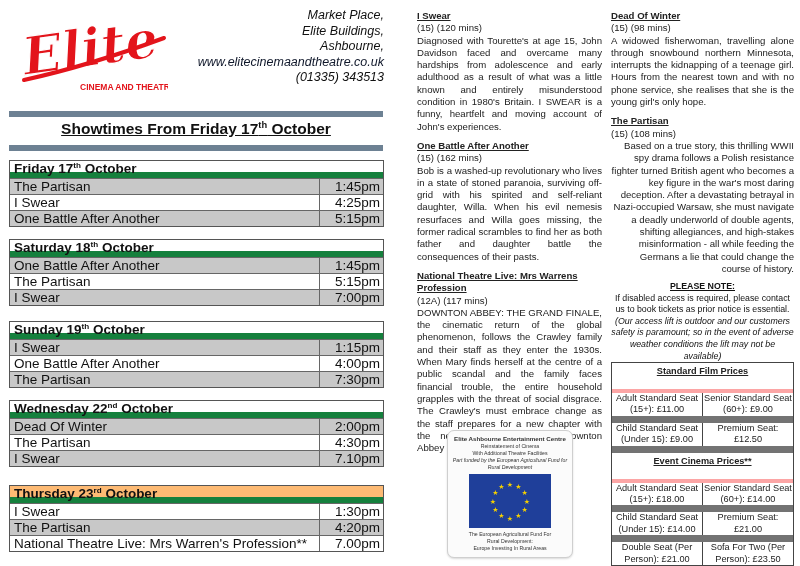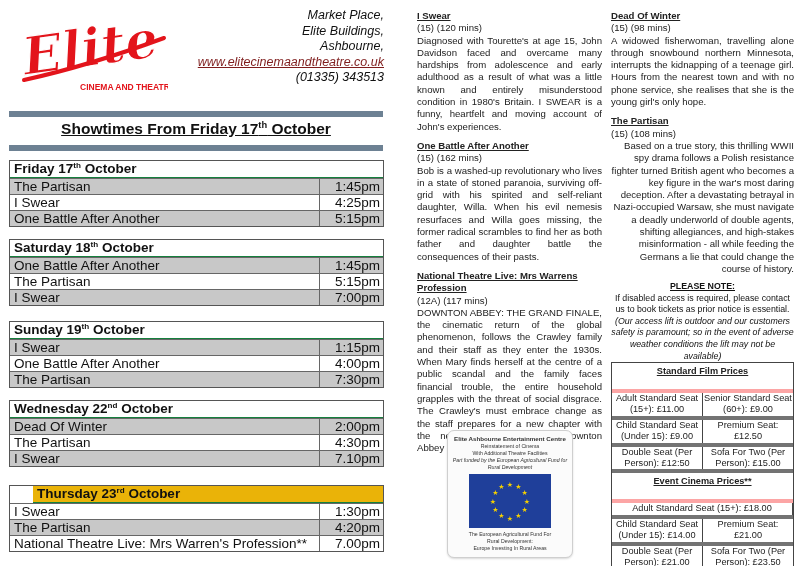--- a/index.html
+++ b/index.html
@@ -2,31 +2,31 @@
 <html><head>
 <meta charset="utf-8">
 <style>
   * { box-sizing: border-box; margin: 0; padding: 0; }
   html, body { width: 800px; height: 566px; background: #ffffff; overflow: hidden; }
   body { position: relative; font-family: "Liberation Sans", sans-serif; color: #111; }
 
   
   .logo { position: absolute; left: 18px; top: 8px; width: 150px; height: 88px; }
   .address { position: absolute; right: 416px; top: 8px; text-align: right; font-style: italic; font-size: 12.5px; line-height: 15.5px; color: #111; }
-  .address a { color: #7f1d1d; text-decoration: underline; }
+  .address a { color: #0f172a; }
 
   .rule { position: absolute; left: 9px; width: 374px; height: 6px; background: #6d8193; }
   .rule.r1 { top: 111px; }
   .rule.r2 { top: 145px; }
   .show-title { position: absolute; left: 9px; width: 374px; top: 120px; text-align: center; font-weight: bold; font-size: 15.5px; text-decoration: underline; color: #111; }
   sup { font-size: 0.6em; vertical-align: super; line-height: 0; }
 
   .day { position: absolute; left: 9px; width: 375px; border: 1px solid #555; border-collapse: collapse; font-size: 13.5px; }
-  .day .hdr { height: 17px; line-height: 16px; padding-left: 4px; font-weight: bold; border-bottom: 1px solid #15803d; background: #fff; }
-  .day .hdr.grey { background: #eab308; margin-left: 23px; }
+  .day .hdr { height: 17px; line-height: 16px; padding-left: 4px; font-weight: bold; border-bottom: 6px solid #15803d; background: #fff; }
+  .day .hdr.grey { background: #fdba74; }
   .day .row { display: flex; height: 16px; line-height: 15.5px; border-top: 1px solid #666; }
   .day .row:first-of-type { border-top: none; }
   .day .row.grey { background: #c8c8c8; }
   .day .row .film { flex: 1; padding-left: 4px; border-right: 1px solid #666; white-space: nowrap; }
   .day .row .time { width: 63px; text-align: right; padding-right: 3px; }
 
   
   .col { position: absolute; font-family: "Liberation Sans", sans-serif; font-size: 9.6px; line-height: 12.3px; color: #222; }
   .col.mid { left: 417px; top: 10px; width: 185px; }
   .col.right { left: 611px; top: 10px; width: 183px; }
@@ -36,21 +36,21 @@
   .col.right .film-desc.partisan { text-align: right; }
 
   .note { position: absolute; left: 611px; top: 281px; width: 183px; text-align: center; font-size: 8.8px; line-height: 11.6px; color: #111; }
   .note .note-title { font-weight: bold; text-decoration: underline; }
   .note .note-bold { font-weight: normal; }
   .note .note-italic { font-style: italic; }
 
   .prices { position: absolute; left: 611px; top: 362px; width: 183px; border: 1px solid #444; font-size: 9.2px; line-height: 11.4px; color: #222; }
   .prices .ph { height: 30px; padding-top: 3px; text-align: center; font-weight: bold; text-decoration: underline; border-bottom: 4px solid #fca5a5; }
   .prices .ph.ev { height: 30px; }
-  .prices .pr { display: flex; border-bottom: 4px solid #737373; }
+  .prices .pr { display: flex; border-bottom: 7px solid #737373; }
   .prices .pr:last-child { border-bottom: none; }
   .prices .pc { flex: 1; text-align: center; padding: 0 1px; }
   .prices .pc:first-child { border-right: 1px solid #444; }
 
   
   .eu-badge { position: absolute; left: 447px; top: 430px; width: 126px; height: 128px; border: 1px solid #cfcfcf; border-radius: 7px; background: #fbfbfb; box-shadow: 0 1px 2px rgba(0,0,0,0.15); text-align: center; font-size: 5.2px; line-height: 7px; color: #333; padding-top: 4px; }
   .eu-badge .eu-title { font-size: 6.2px; font-weight: bold; line-height: 8px; }
   .eu-badge .eu-italic { font-style: italic; }
   .eu-flag { width: 82px; height: 54px; margin: 3px auto 3px; background: #1f3f9a; position: relative; }
   .eu-flag svg { position: absolute; left: 0; top: 0; }
@@ -225,27 +225,24 @@
 <div class="prices">
   <div class="ph">Standard Film Prices</div>
   <div class="pr">
     <div class="pc">Adult Standard Seat (15+): £11.00</div>
     <div class="pc">Senior Standard Seat (60+): £9.00</div>
   </div>
   <div class="pr">
     <div class="pc">Child Standard Seat (Under 15): £9.00</div>
     <div class="pc">Premium Seat: £12.50</div>
   </div>
-  <div class="pr">
-    <div class="pc">Double Seat (Per Person): £12:50</div>
-    <div class="pc">Sofa For Two (Per Person): £15.00</div>
-  </div>
   <div class="ph ev">Event Cinema Prices**</div>
   <div class="pr">
     <div class="pc">Adult Standard Seat (15+): £18.00</div>
+    <div class="pc">Senior Standard Seat (60+): £14.00</div>
   </div>
   <div class="pr">
     <div class="pc">Child Standard Seat (Under 15): £14.00</div>
     <div class="pc">Premium Seat: £21.00</div>
   </div>
   <div class="pr">
     <div class="pc">Double Seat (Per Person): £21.00</div>
     <div class="pc">Sofa For Two (Per Person): £23.50</div>
   </div>
 </div>

